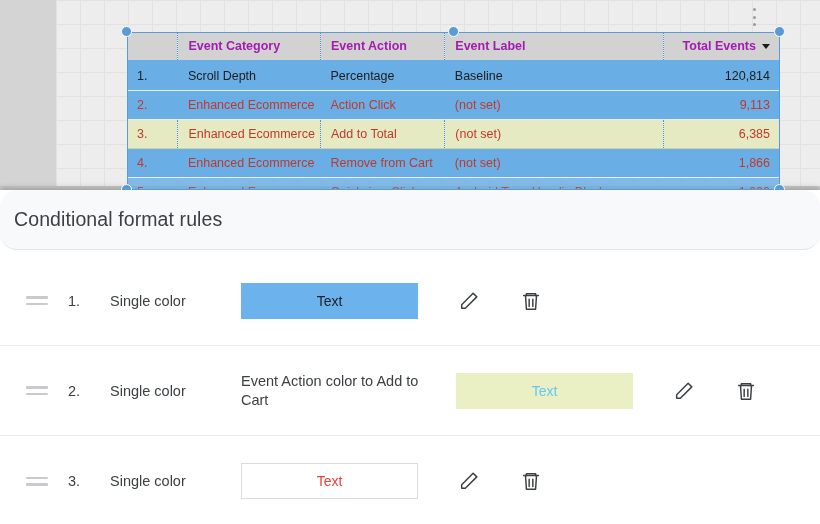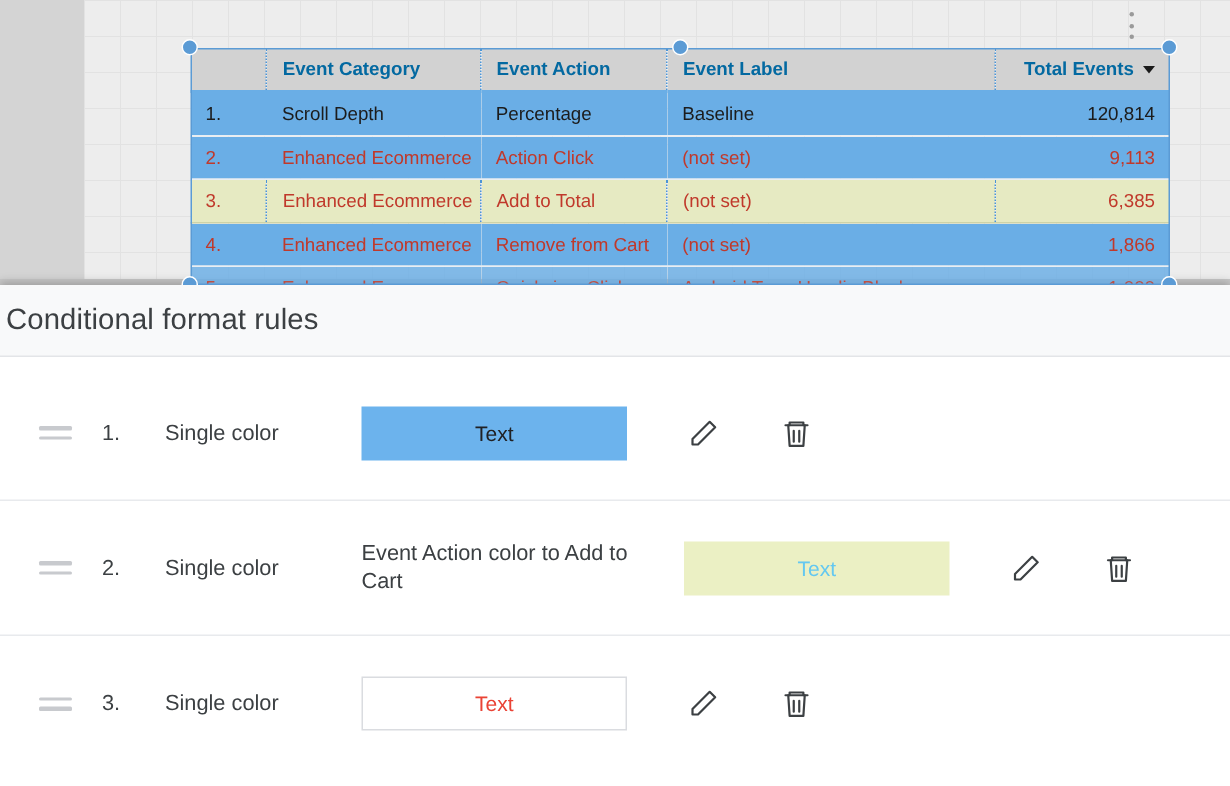--- a/index.html
+++ b/index.html
@@ -89,21 +89,21 @@
   }
   table.data-table th, table.data-table td {
     height: 29px;
     padding: 0 10px;
     white-space: nowrap;
     overflow: hidden;
     vertical-align: middle;
   }
   thead th {
     background: #d2d2d2;
-    color: #0369a1;
+    color: #a21caf;
     font-weight: bold;
     font-size: 12.5px;
     text-align: left;
     border-bottom: 2px solid #6aaee6;
   }
   thead th.idx { width: 50px; border-right: 1px dotted #4b94d6; }
   thead th.c-cat { width: 140px; border-right: 1px dotted #4b94d6; }
   thead th.c-act { width: 122px; border-right: 1px dotted #4b94d6; }
   thead th.c-lab { width: 215px; border-right: 1px dotted #4b94d6; }
   thead th.c-tot { width: 114px; text-align: right; }
@@ -147,26 +147,27 @@
   
   #dialog {
     position: absolute;
     left: 0; top: 190px;
     width: 820px; height: 334px;
     background: #ffffff;
     box-shadow: 0 -2px 6px rgba(0,0,0,.22);
     overflow: hidden;
   }
   #dialog-header {
-    height: 48px;
+    height: 60px;
     background: #f8f9fa;
     border-bottom: 1px solid #e3e5e8;
     display: flex;
     align-items: center;
-    padding-left: 4px;
+    padding-left: 14px;
+    border-radius: 17px;
   }
   #dialog-title {
     font-size: 19.5px;
     color: #3c4043;
     font-weight: normal;
     letter-spacing: .1px;
   }
 
   #rules-list { padding-top: 6px; }
 

